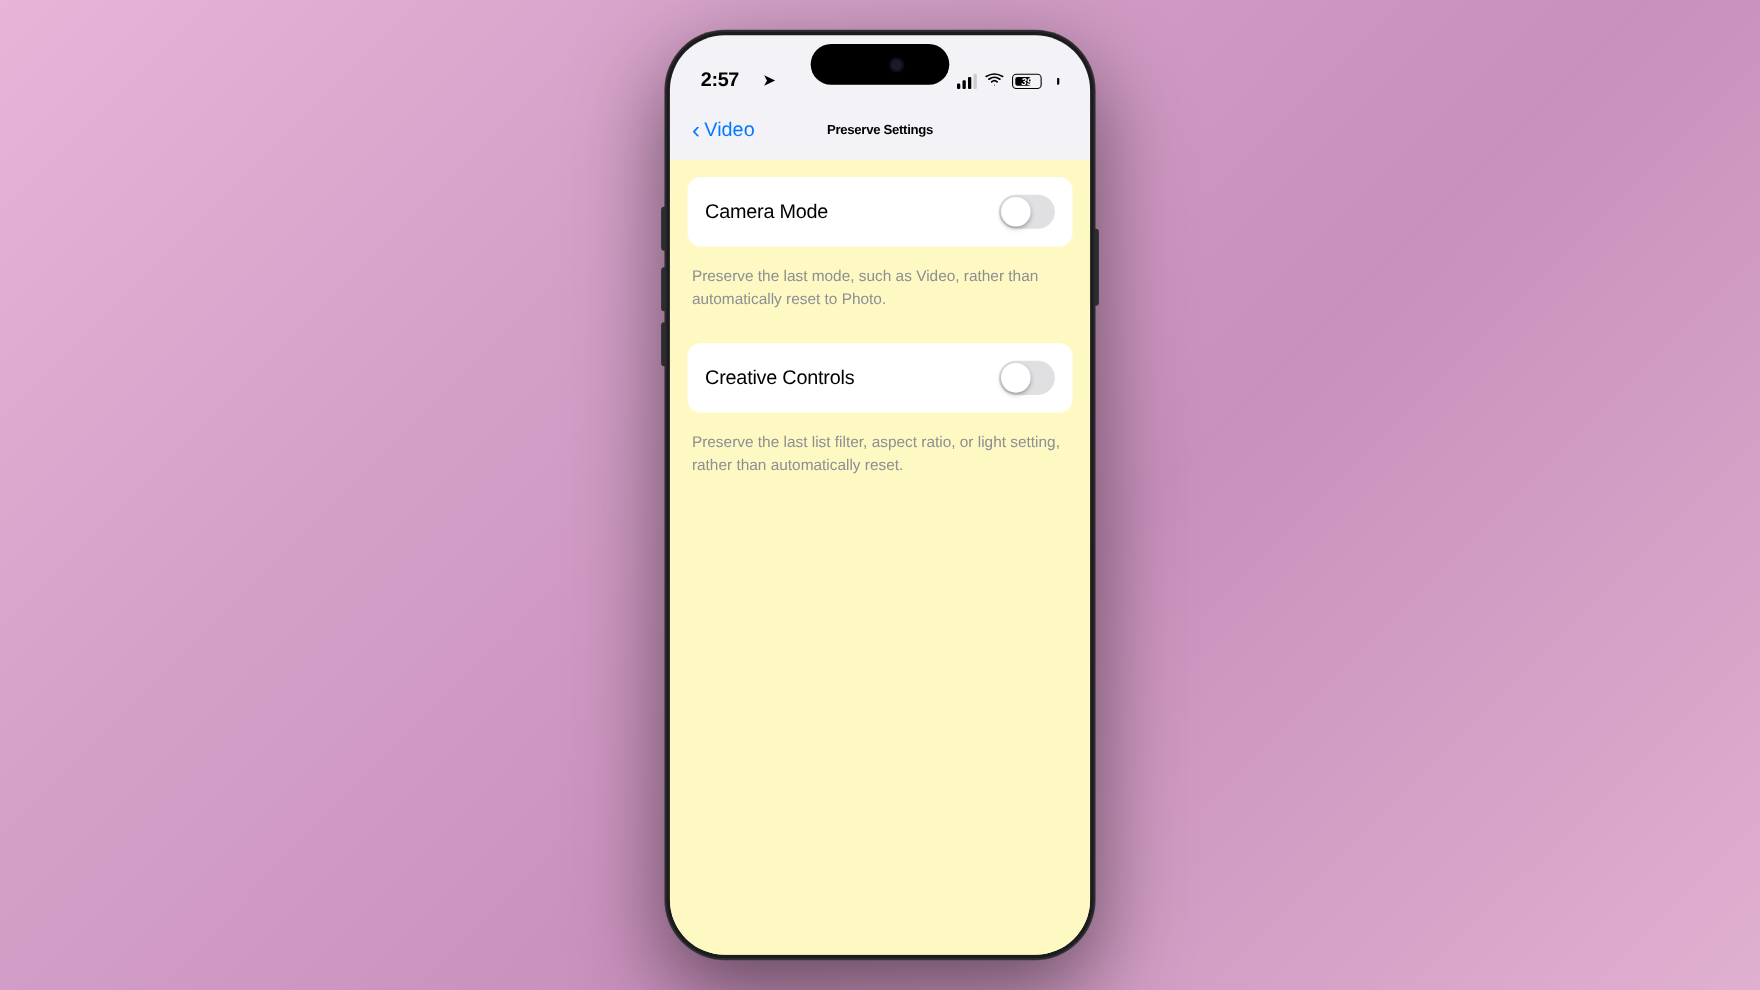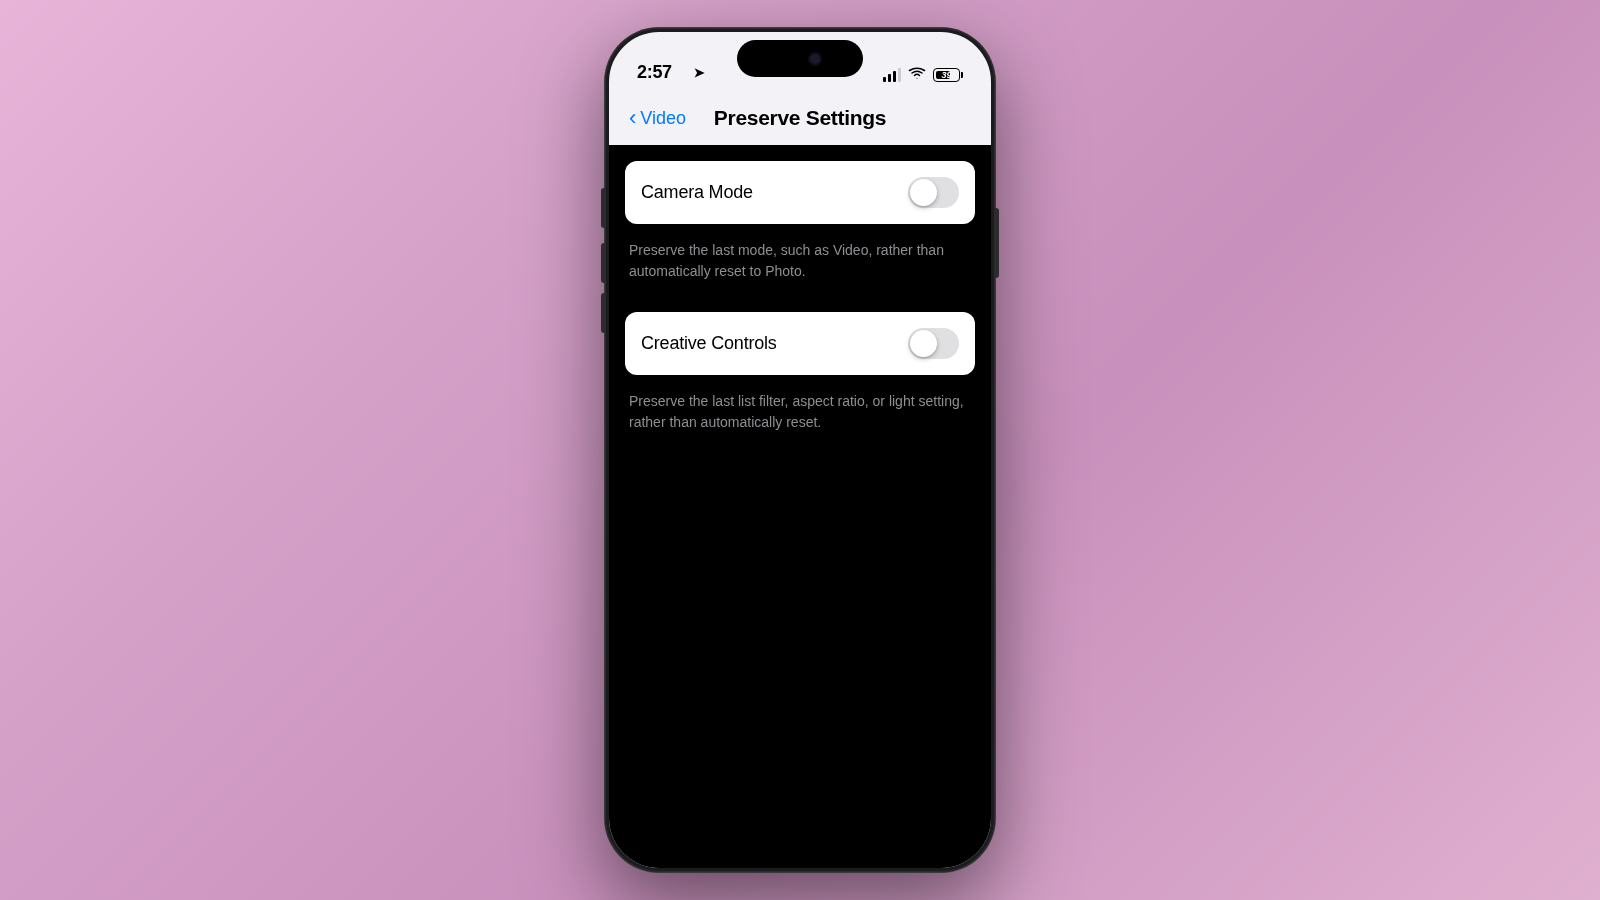--- a/index.html
+++ b/index.html
@@ -122,21 +122,21 @@
 
     .signal-bar {
       width: 3px;
       background: #000;
       border-radius: 1px;
     }
 
     .battery {
       display: flex;
       align-items: center;
-      gap: 1px;
+      gap: 14px;
       font-style: italic;
     }
 
     .battery-body {
       width: 27px;
       height: 14px;
       border: 1.5px solid #000;
       border-radius: 4px;
       padding: 2px;
       position: relative;
@@ -194,32 +194,32 @@
       font-size: 22px;
       font-weight: 300;
       line-height: 1;
       margin-top: -1px;
     }
 
     .nav-title {
       position: absolute;
       left: 50%;
       transform: translateX(-50%);
-      font-size: 21px;
+      font-size: 12px;
       font-weight: 600;
       color: #000;
       letter-spacing: -0.3px;
     }
 
     
     .content {
       flex: 1;
       overflow-y: auto;
       padding: 16px 16px 20px;
-      background: #000000;
+      background: #fef9c3;
     }
 
     .content::-webkit-scrollbar { display: none; }
 
     
     .setting-card {
       background: #fff;
       border-radius: 12px;
       padding: 0 16px;
       margin-bottom: 8px;

